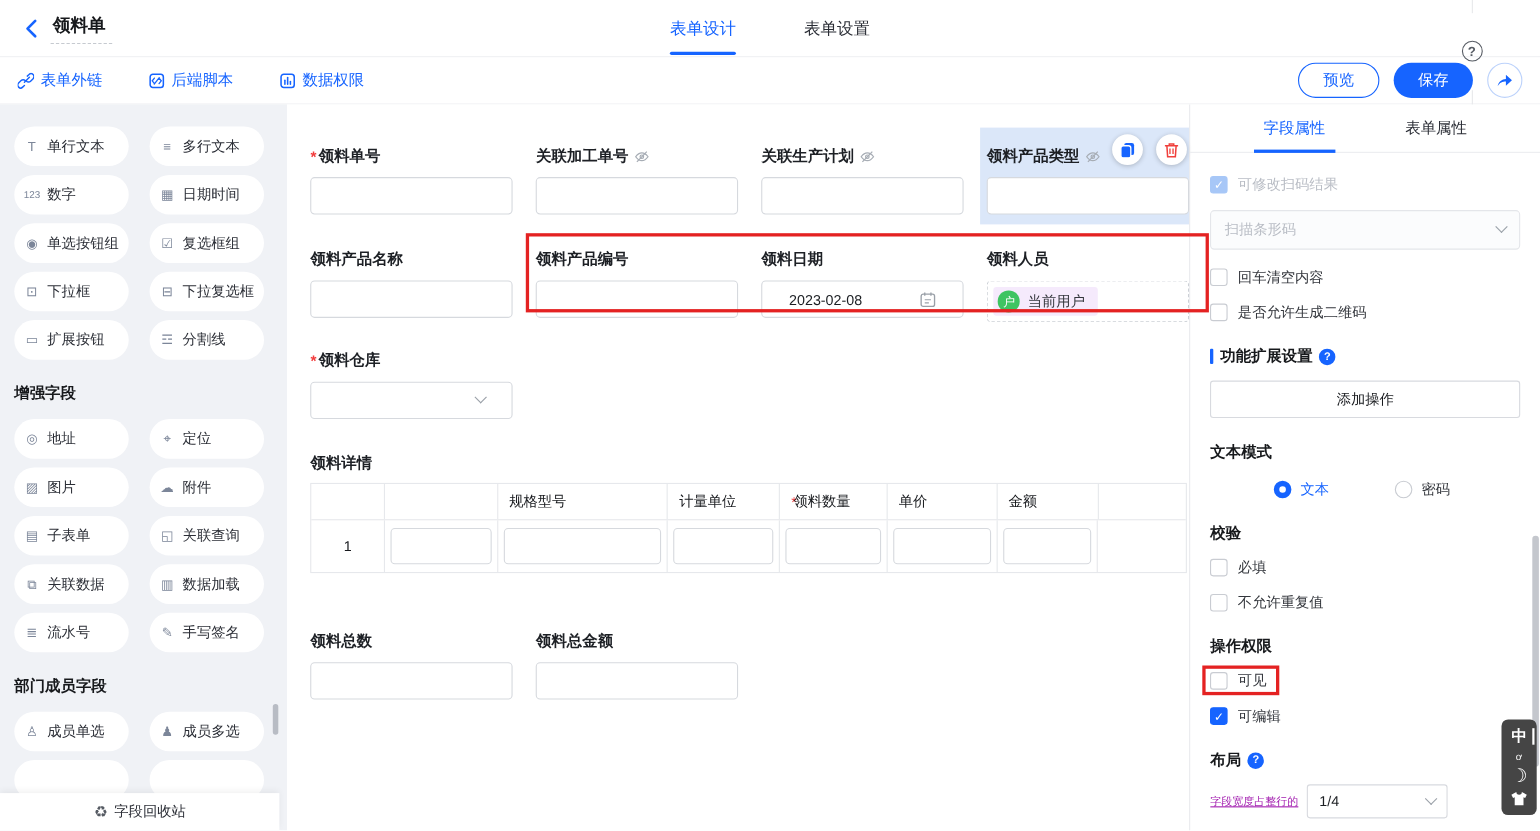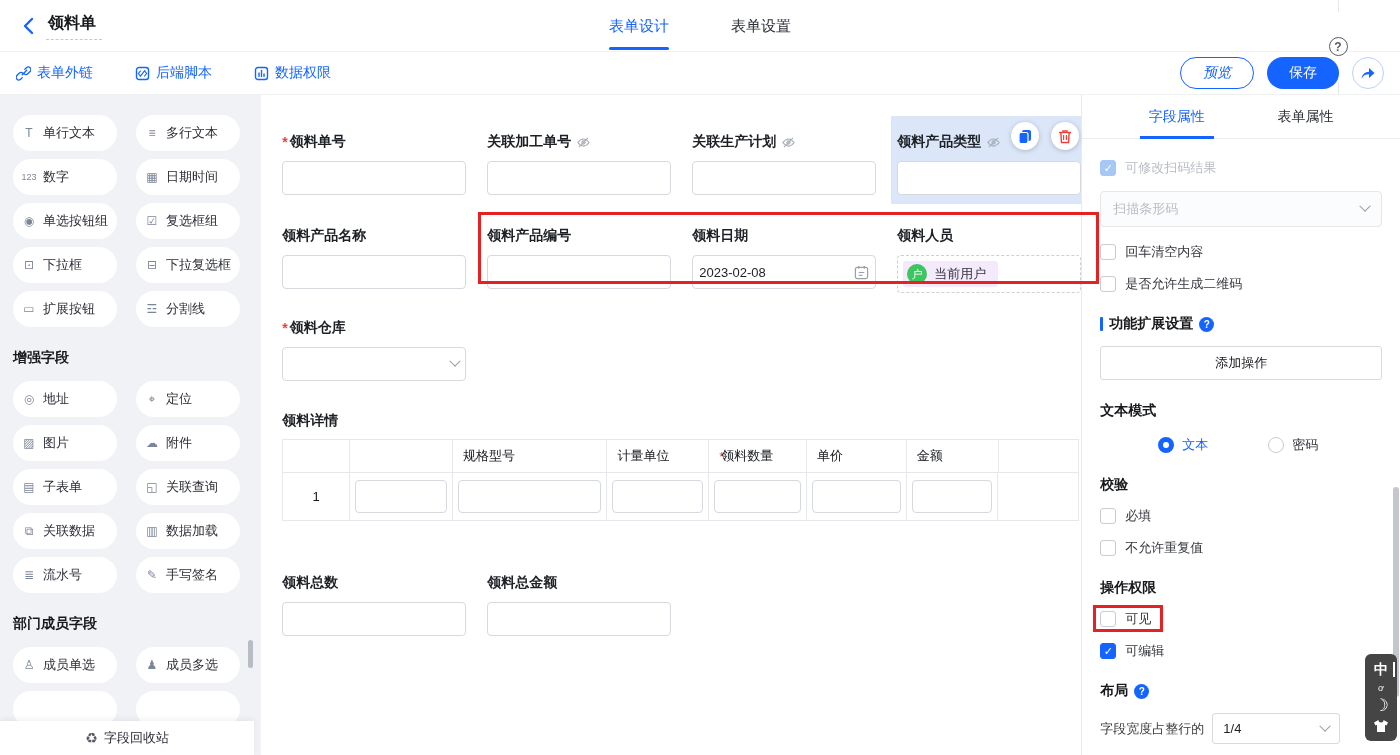--- a/index.html
+++ b/index.html
@@ -24,21 +24,21 @@
   .help-circle { width:19px; height:19px; border:1.6px solid #565b63; border-radius:50%;
     display:flex; align-items:center; justify-content:center; font-size:12px; color:#565b63; font-weight:700; }
   .avatar { width:30px; height:30px; border-radius:50%; background:#4f9ef5; color:#fff; font-size:13px;
     display:flex; align-items:center; justify-content:center; cursor:pointer; }
 
   
   .toolbar { height:43px; background:#fff; border-bottom:1px solid #f0f1f3; display:flex; align-items:center; padding:0 16px; }
   .tlink { display:flex; align-items:center; gap:6px; color:#1664ff; font-size:14px; margin-right:42px; cursor:pointer; }
   .toolbar-right { margin-left:auto; display:flex; align-items:center; gap:13px; }
   .btn-outline { border:1px solid #1664ff; color:#1664ff; background:#fff; font-size:14px;
-    padding:6px 22px; border-radius:16px; cursor:pointer;font-style:italic; }
+    padding:6px 22px; border-radius:16px; cursor:pointer; }
   .btn-primary { background:#1664ff; color:#fff; font-size:14px; padding:7px 22px; border-radius:16px; cursor:pointer; }
   .share-btn { width:32px; height:32px; border-radius:50%; background:#fff; border:1px solid #bcd2fb;
     display:flex; align-items:center; justify-content:center; cursor:pointer; }
 
   
   .main { display:flex; height:660px; position:relative; }
 
   
   .sidebar { width:267px; background:#f0f2f6; position:relative; padding:20px 0 0 13px; overflow:hidden; }
   .sec-title { font-size:14px; font-weight:700; color:#17191c; margin-bottom:14px; }
@@ -54,21 +54,21 @@
   .side-scroll { position:absolute; right:8px; top:545px; width:5px; height:28px; border-radius:3px; background:#b8bcc4; }
 
   
   .canvas { flex:1; background:#fff; padding:36px 0 0 21px; position:relative; }
   .frow { display:flex; gap:21px; }
   .field { width:184px; position:relative; }
   .flabel { display:flex; align-items:center; gap:5px; font-size:14px; font-weight:700; color:#1d2025;
     height:22px; margin-bottom:8px; }
   .req { color:#f23c3c; margin-right:-3px; }
   .finput { height:34px; background:#fff; border:1px solid #d6d9de; border-radius:4px; width:100%;
-    display:flex; align-items:center; padding:0 6px; font-size:13px; color:#1c1f23; }
+    display:flex; align-items:center; padding:0 24px; font-size:13px; color:#1c1f23; }
   .fselect { justify-content:space-between; }
   .chev { width:8px; height:8px; border-right:1.6px solid #9aa0a8; border-bottom:1.6px solid #9aa0a8;
     transform:rotate(45deg) translate(-2px,-2px); }
   .dashed-box { height:38px; border:1px dashed #ccd0d6; border-radius:4px; display:flex; align-items:center; padding:3px 5px; }
   .user-tag { display:inline-flex; align-items:center; gap:7px; background:#f5eafc; border-radius:3px; padding:3px 12px 3px 4px; }
   .user-circle { width:20px; height:20px; border-radius:50%; background:#3fc462; color:#fff; font-size:11px;
     display:flex; align-items:center; justify-content:center; }
   .user-tag .ut { font-size:13px; color:#33363c; }
 
   .field.selected::before { content:""; position:absolute; left:-6px; right:-10px; top:-15px; bottom:-9px;
@@ -123,21 +123,21 @@
     font-weight:700; display:flex; align-items:center; justify-content:center; }
   .add-btn { width:100%; height:34px; border:1px solid #d8dadf; border-radius:3px; background:#fff;
     font-size:13px; color:#17191d; display:flex; align-items:center; justify-content:center; cursor:pointer; margin-bottom:4px; }
   .radio-row { display:flex; gap:60px; padding-left:58px; margin:16px 0 6px; }
   .radio-opt { display:flex; align-items:center; gap:8px; cursor:pointer; }
   .radio { width:16px; height:16px; border-radius:50%; border:1px solid #c9ccd2; background:#fff; flex:none; }
   .radio.sel { border:5px solid #1664ff; }
   .radio-lab { font-size:13px; color:#33363c; }
   .radio-lab.sel { color:#1664ff; }
   .layout-row { display:flex; align-items:center; gap:8px; }
-  .layout-lab { font-size:13px; color:#404040; white-space:nowrap; }
+  .layout-lab { font-size:10px; color:#a21caf; white-space:nowrap;text-decoration:underline; }
   .lsel { width:128px; height:31px; border:1px solid #d8dadf; border-radius:3px; display:flex;
     align-items:center; justify-content:space-between; padding:0 10px; font-size:13px; color:#1c1f23; cursor:pointer; }
 
   
   .ann { position:absolute; border:3px solid #e42222; z-index:40; pointer-events:none; }
   .ann-fields { left:478px; top:117px; width:621px; height:72px; }
   .ann-visible { left:-7px; top:-5px; width:70px; height:27px; }
 
   
   .float-widget { position:absolute; right:3px; bottom:14px; width:32px; background:#454545; border-radius:6px;

